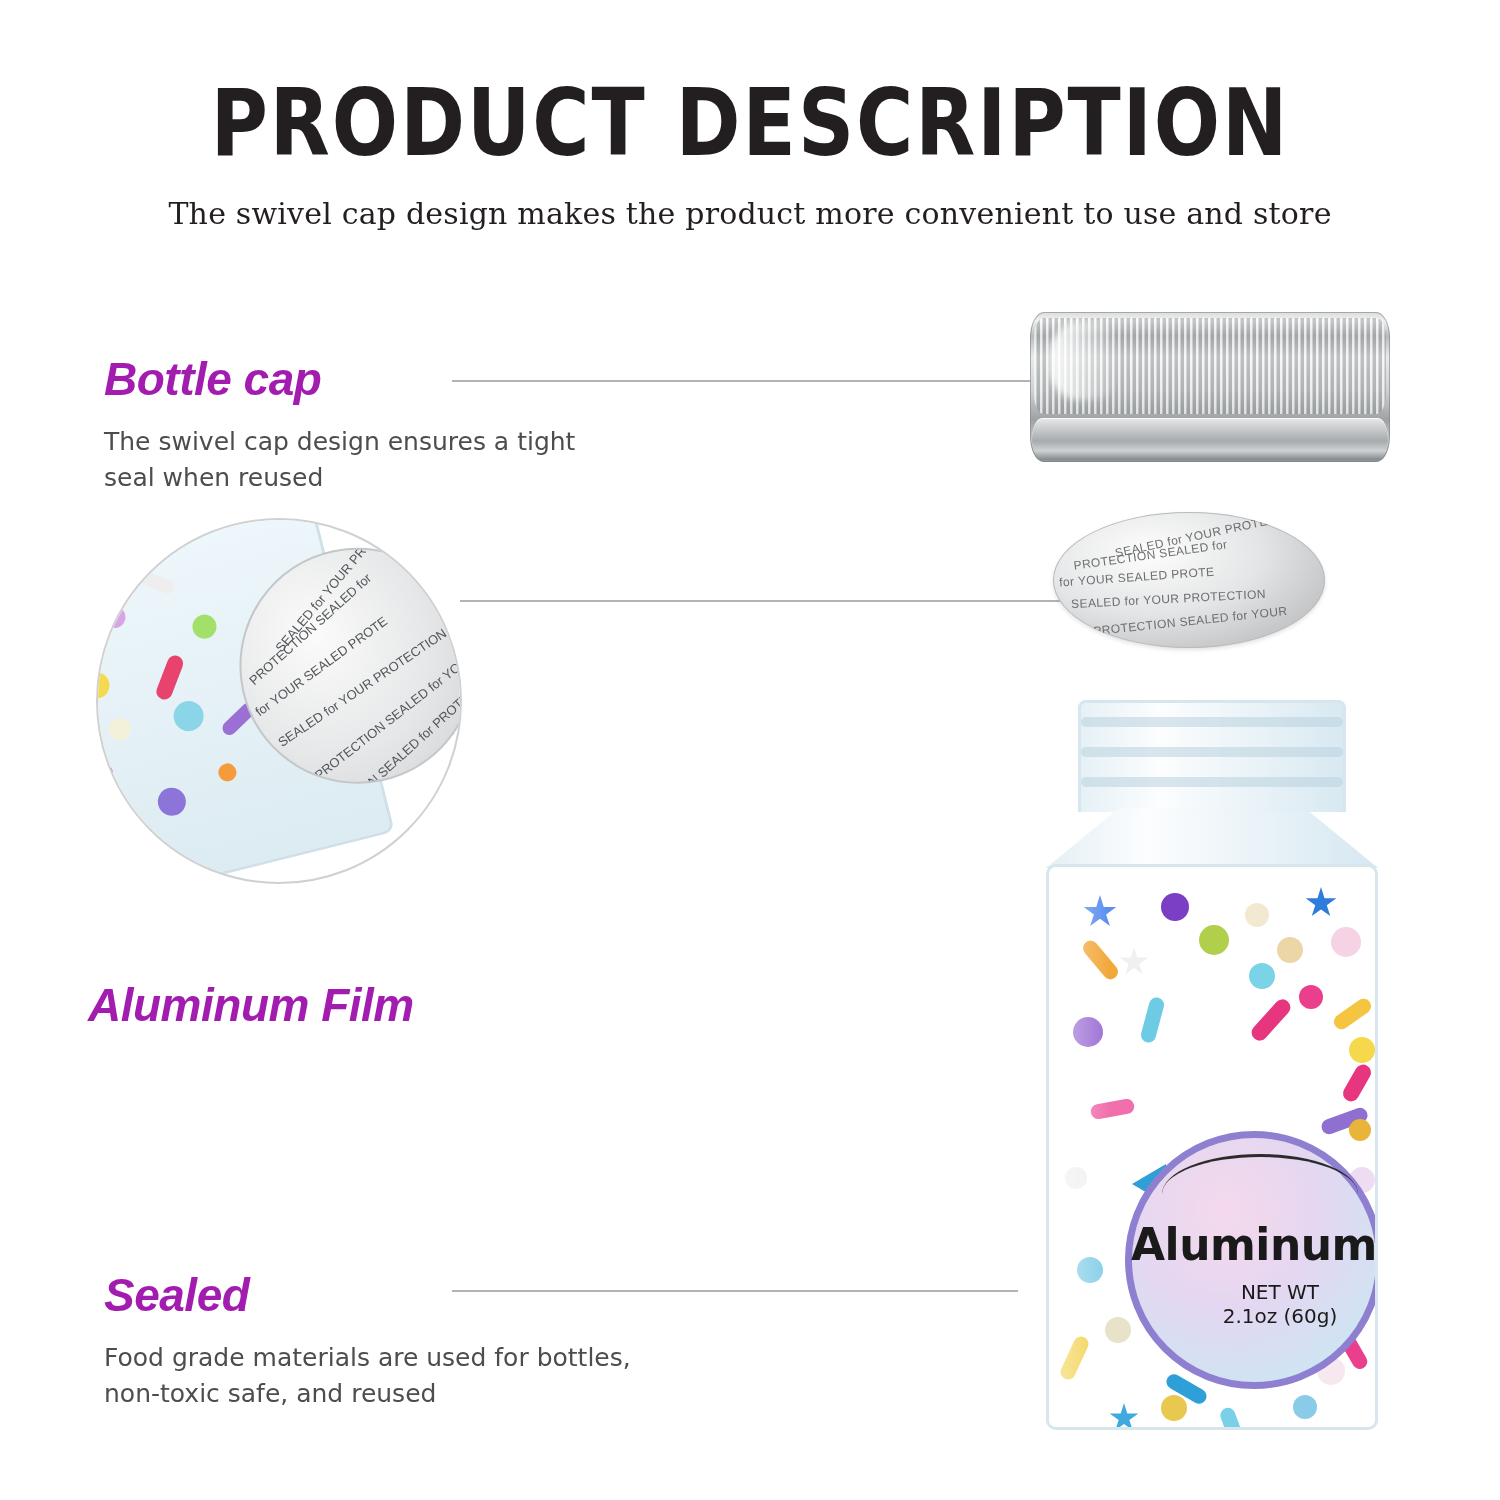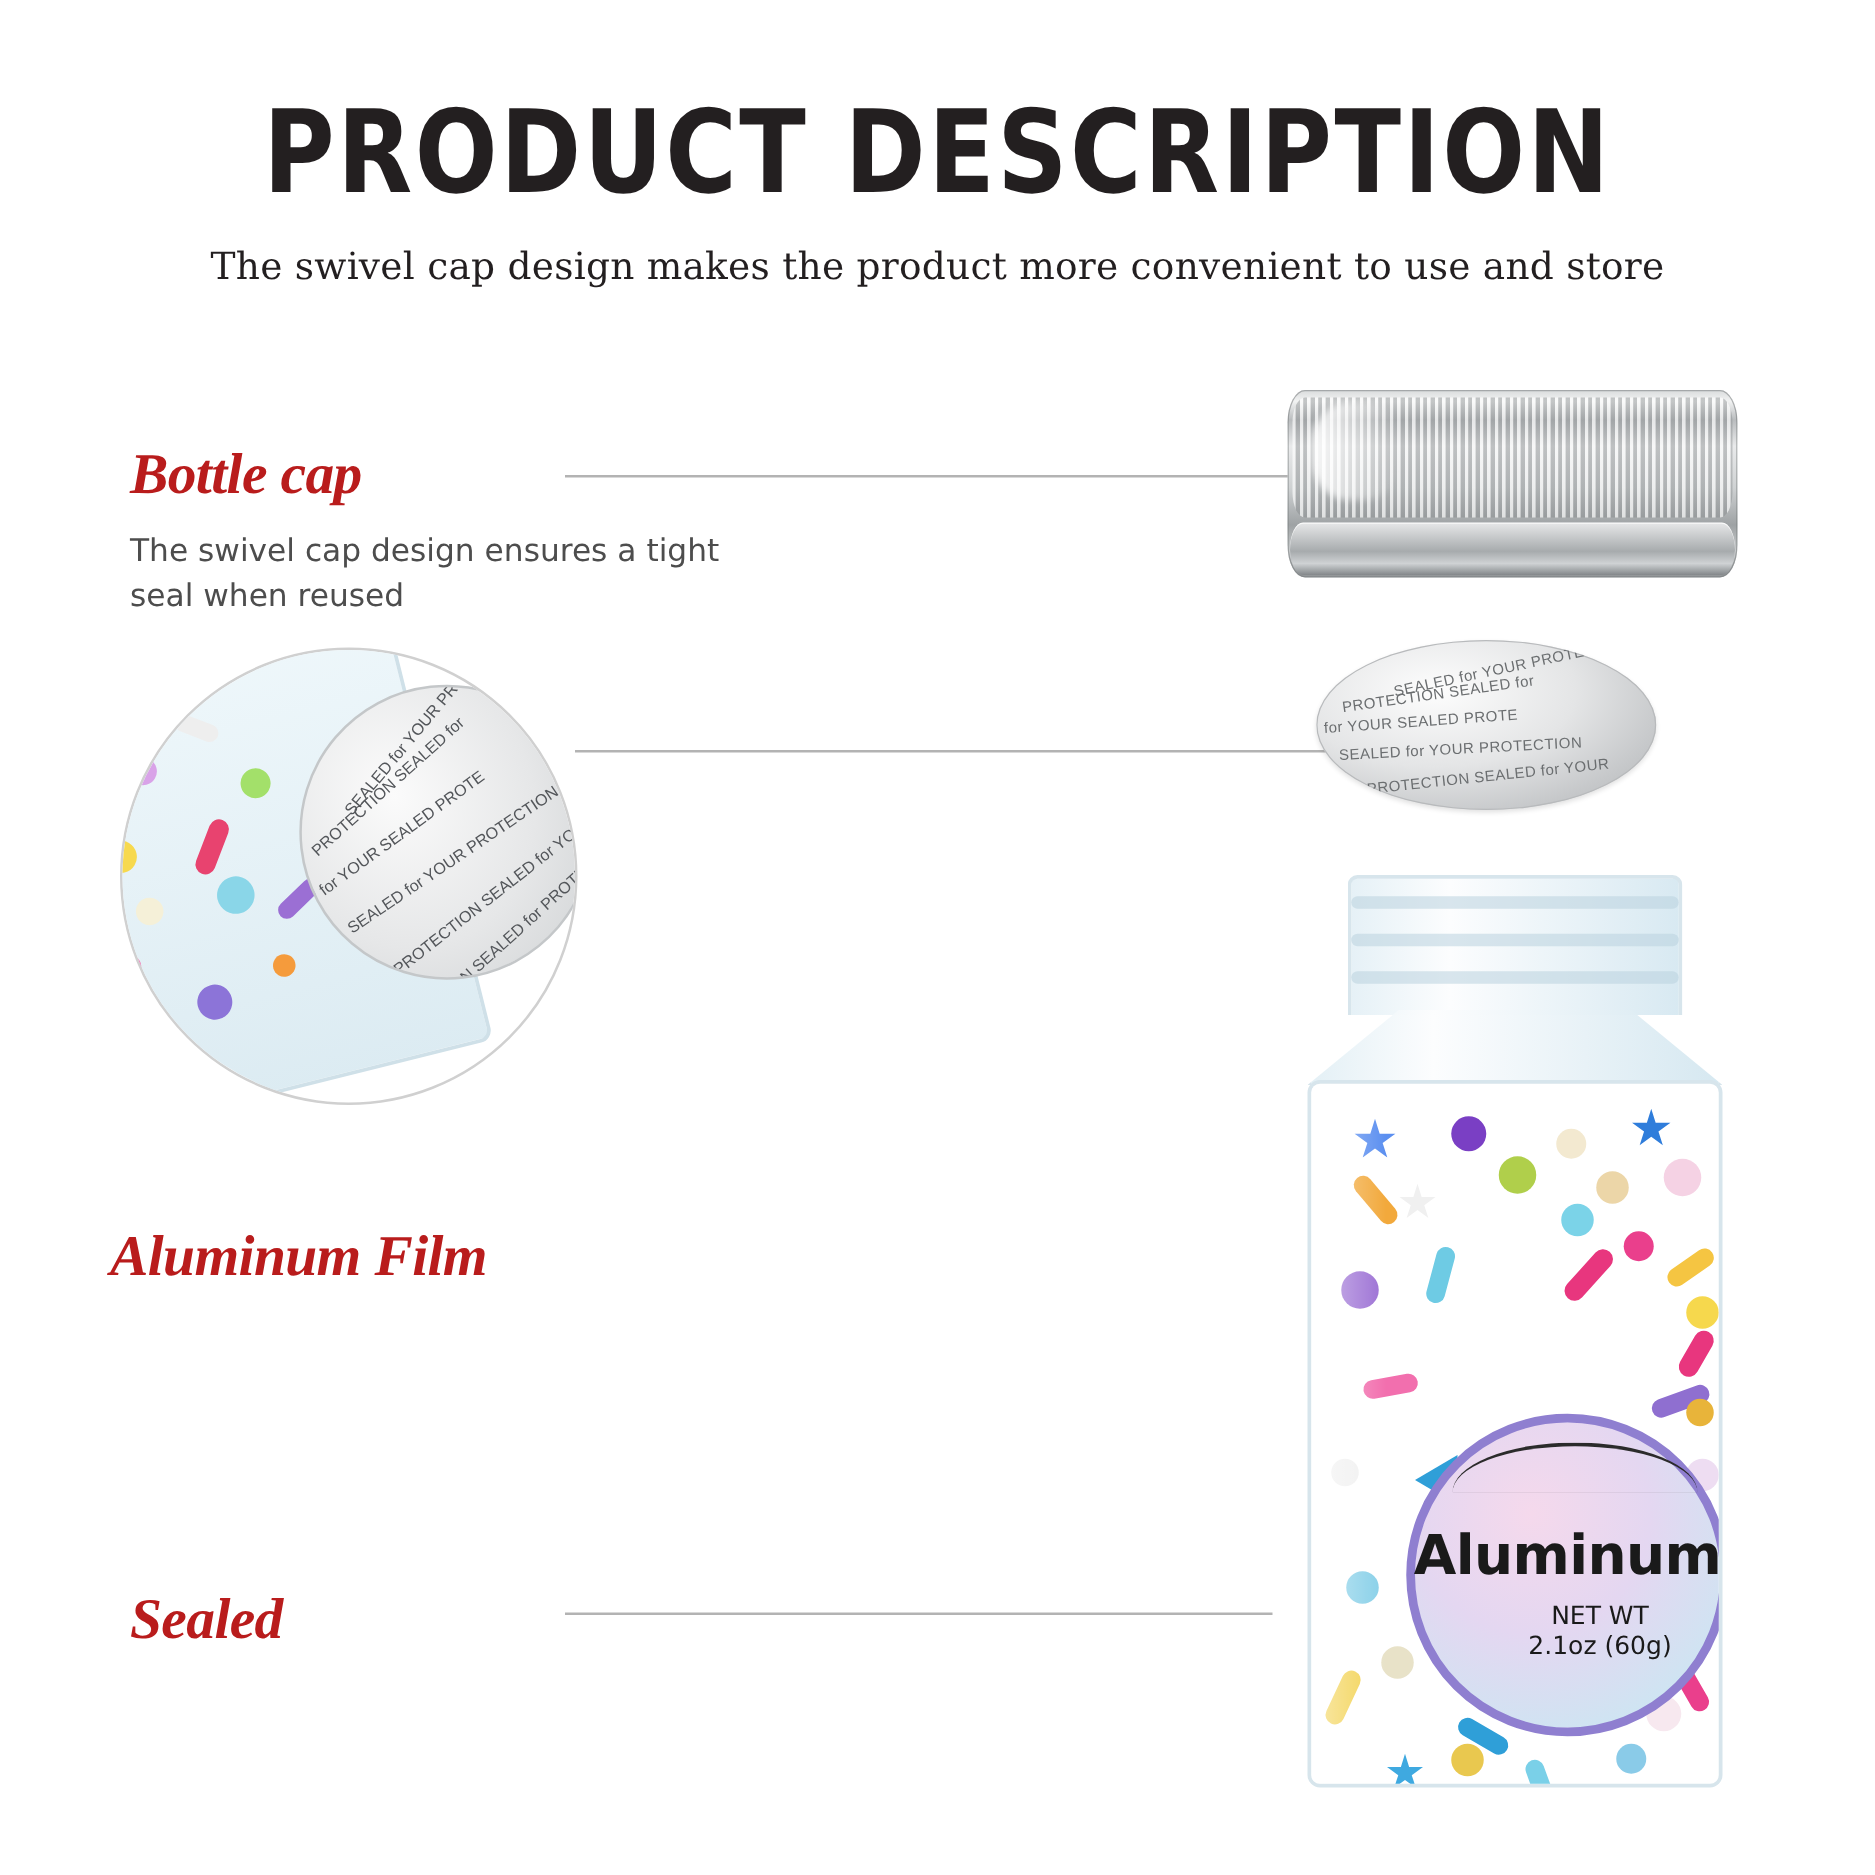--- a/index.html
+++ b/index.html
@@ -28,25 +28,25 @@
     text-align: center;
     font-family: "DejaVu Serif", serif;
     font-size: 30px;
     color: #231f20;
     letter-spacing: .2px;
   }
 
   
   .feat { position: absolute; }
   .feat h2 {
-    font-family: Liberation Serif, serif;
+    font-family: Liberation Sans, sans-serif;
     font-style: italic;
     font-weight: 700;
     font-size: 46px;
-    color: #b91c1c;
+    color: #a21caf;
     letter-spacing: -0.5px;
     white-space: nowrap;
   }
   .feat p {
     margin-top: 18px;
     font-family: "DejaVu Sans", sans-serif;
     font-size: 25px;
     line-height: 1.45;
     color: #4d4d4d;
     max-width: 680px;
@@ -221,20 +221,22 @@
     <p>The swivel cap design ensures a tight
 seal when reused</p>
   </div>
 
   <div class="feat" id="feat-film">
     <h2>Aluminum Film</h2>
   </div>
 
   <div class="feat" id="feat-bot">
     <h2>Sealed</h2>
+    <p>Food grade materials are used for bottles,
+non-toxic safe, and reused</p>
   </div>
 
   <div class="leader" style="top:380px; left:452px; width:770px;"></div>
   <div class="dot" style="top:372px; left:1212px;"></div>
 
   <div class="leader" style="top:600px; left:460px; width:752px;"></div>
   <div class="dot" style="top:592px; left:1204px;"></div>
 
   <div class="leader" style="top:1290px; left:452px; width:566px;"></div>
 

